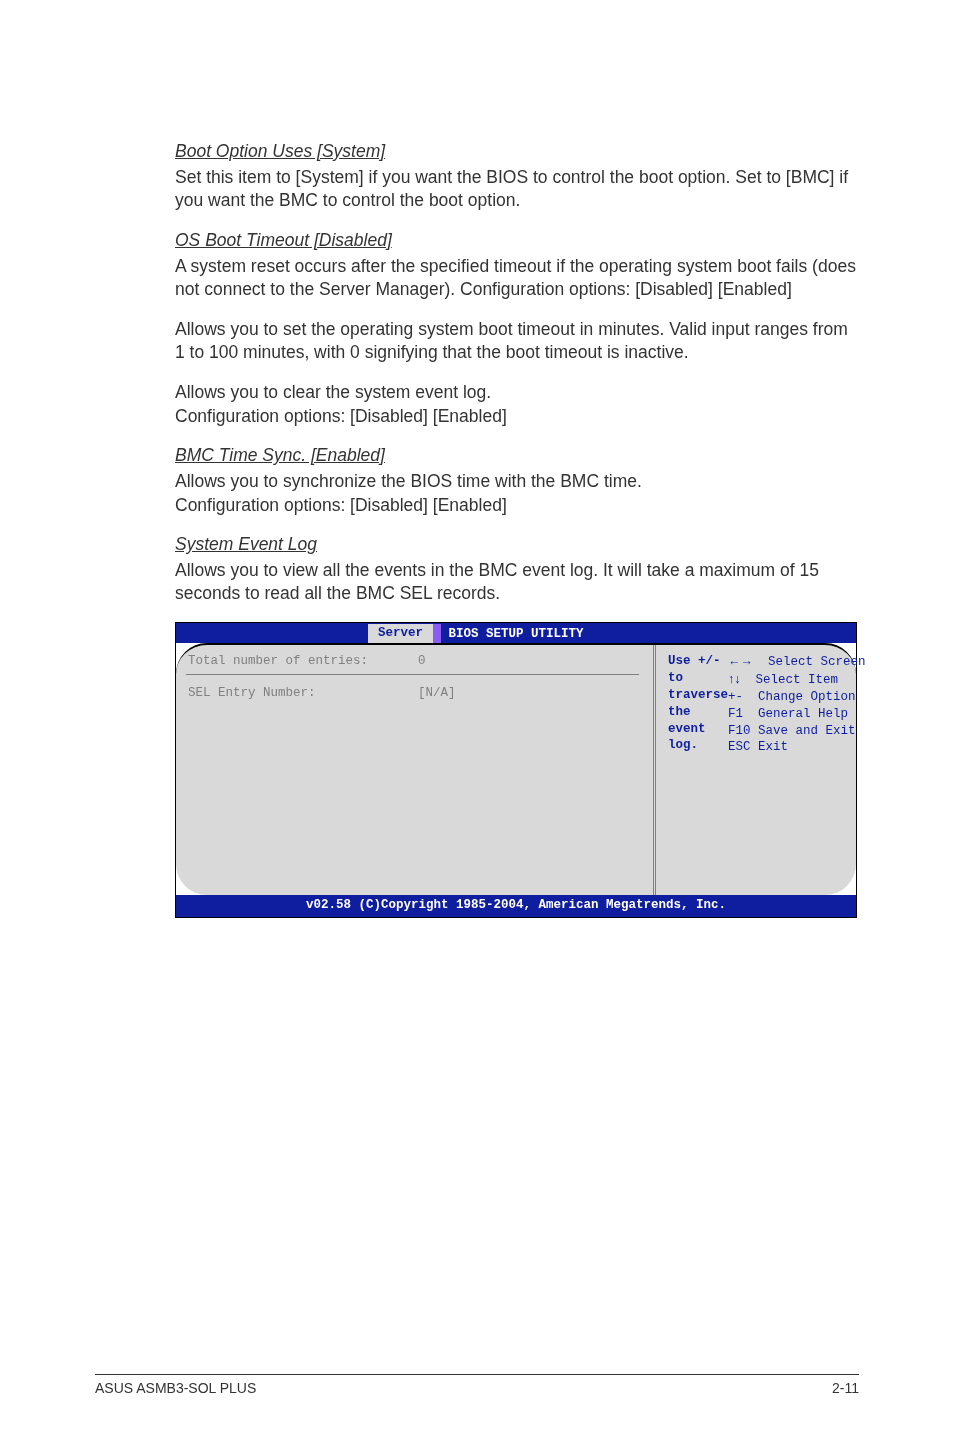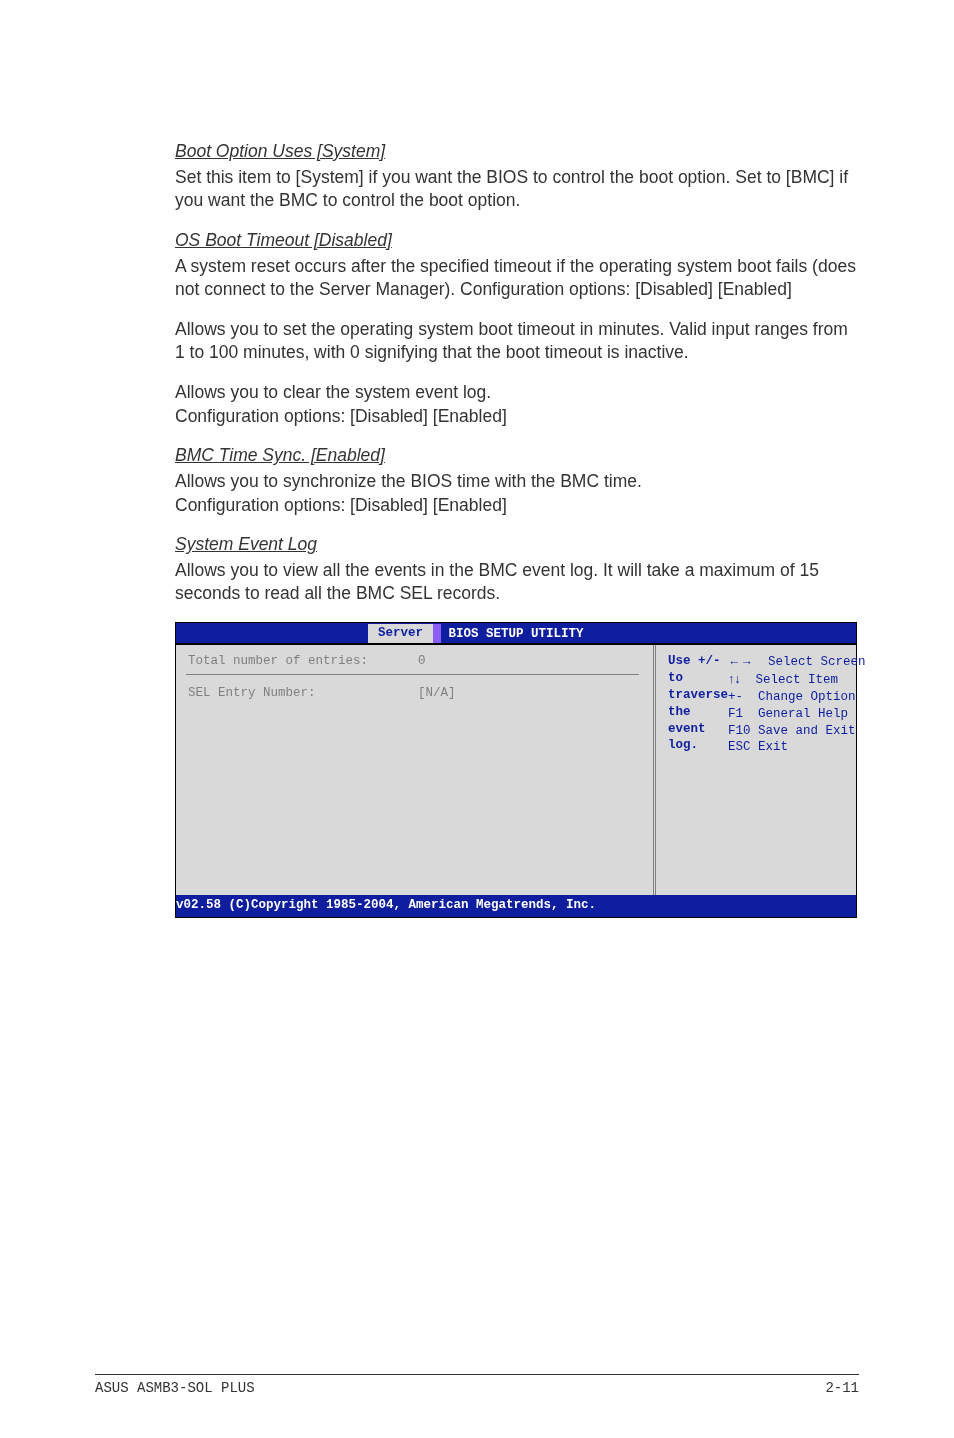--- a/index.html
+++ b/index.html
@@ -53,20 +53,21 @@
     color: #0e1e9e;
     padding: 1px 10px;
     border-left: 2px solid #0e1e9e;
     border-right: 8px solid #8b5cf6;
     font-weight: bold;
   }
   .bios-body {
     display: flex;
     background: #d9d9d9;
     border-top: 2px solid #000;
+    border-radius: 31px;
   }
   .bios-left {
     flex: 1;
     padding: 8px 12px;
     border-right: 3px double #808080;
     min-height: 250px;
     color: #808080;
   }
   .bios-right {
     width: 200px;
@@ -84,36 +85,35 @@
     border-top: 1px solid #808080;
     margin: 4px 0 10px -2px;
     width: 100%;
   }
   .help-list { font-weight: normal; color:#0e1e9e; white-space: pre; }
   .arrow { font-family: Arial, sans-serif; }
   .bios-footer {
     background: #0e1e9e;
     color: #fff;
     font-weight: bold;
-    text-align: left;
+    text-align: center;
     padding: 2px 0 3px;
   }
 
   .page-footer {
     position: absolute;
     bottom: 40px;
     left: 95px;
     right: 95px;
     border-top: 1px solid #333;
     padding-top: 4px;
     font-size: 14px;
     color: #333;
     display: flex;
     justify-content: space-between;
-    font-family: Liberation Mono, monospace;
   }
 </style>
 </head>
 <body>
 
 <div class="content">
 
   <div>
     <div class="section-heading">Boot Option Uses [System]</div>
     <div class="section-body">Set this item to [System] if you want the BIOS to control the boot option. Set to [BMC] if you want the BMC to control the boot option.</div>

